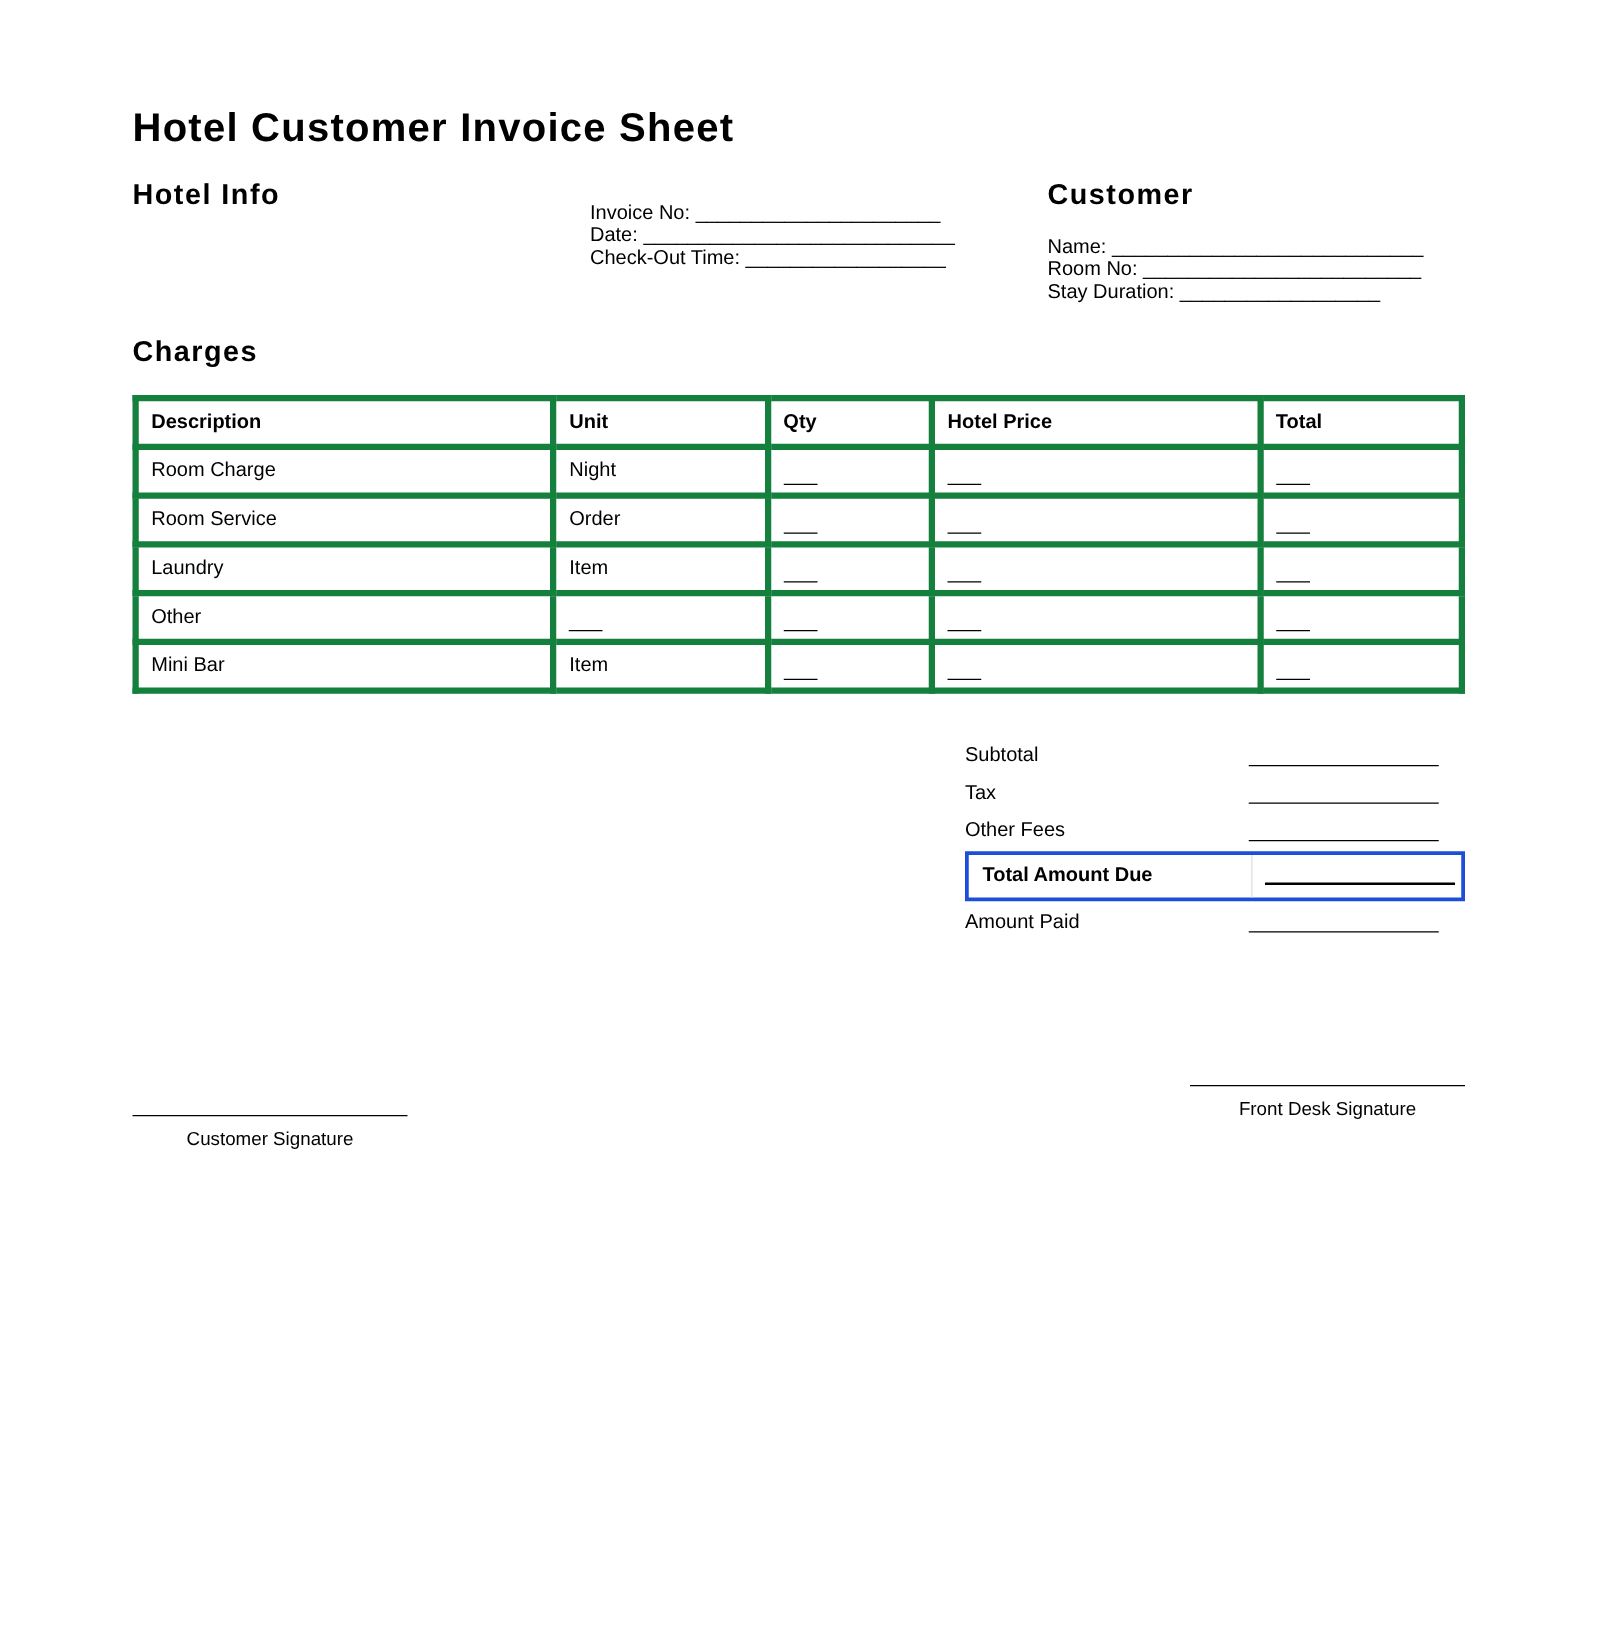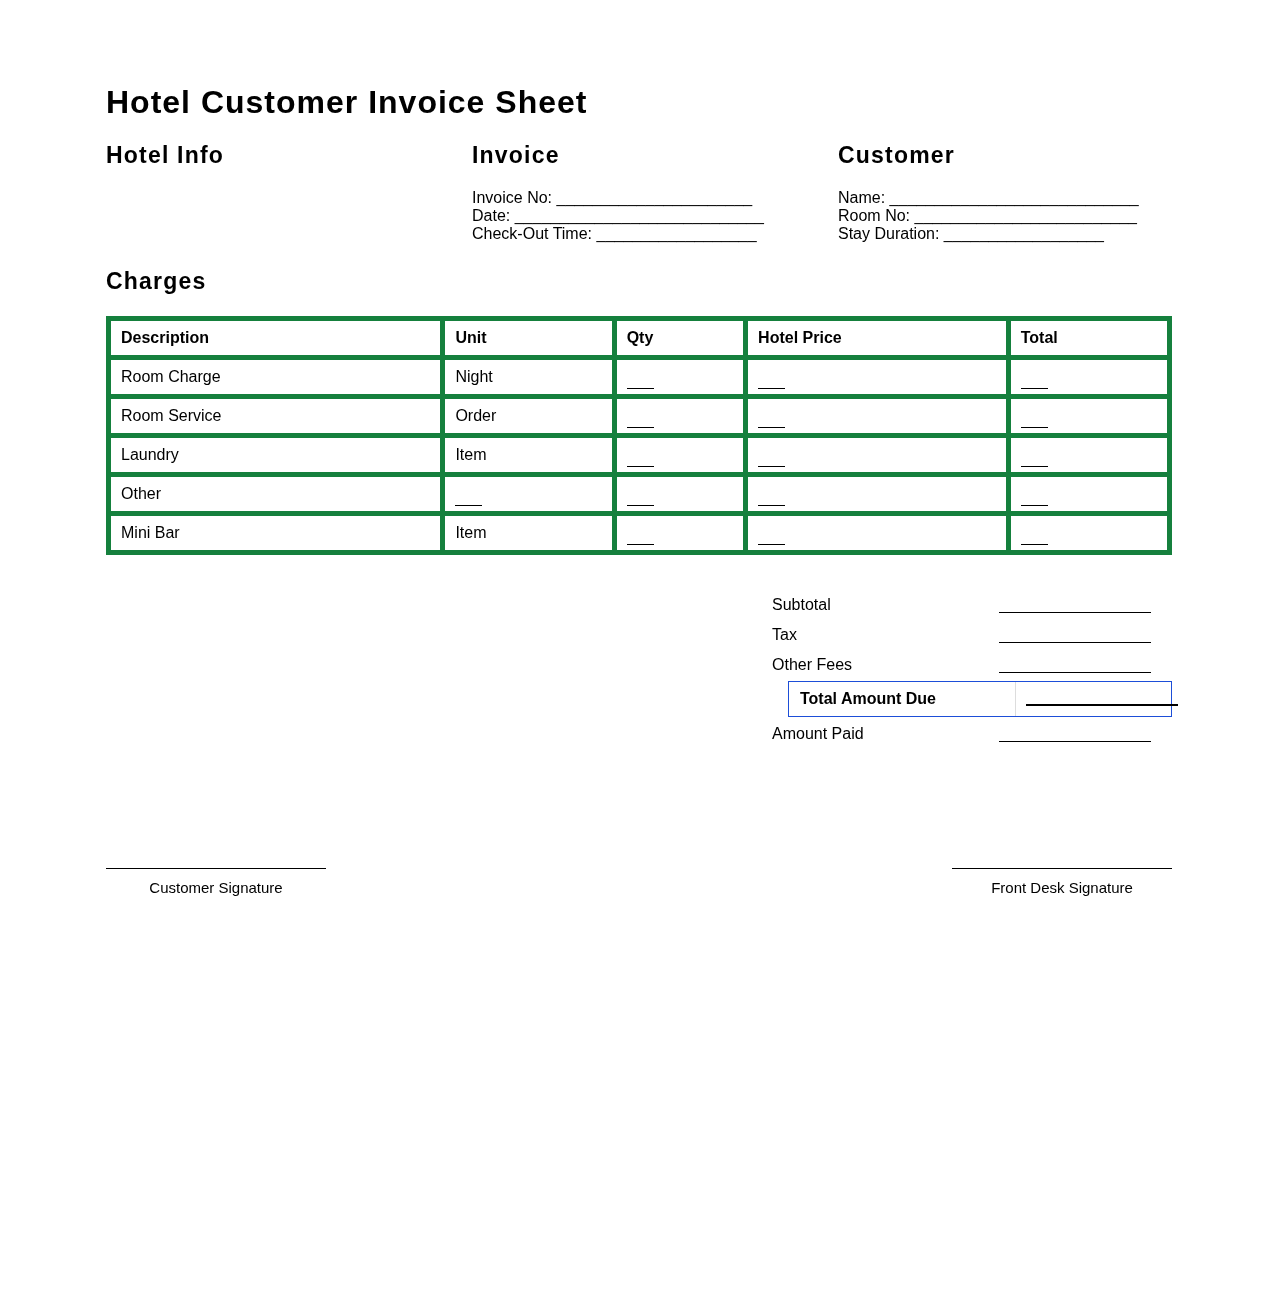--- a/index.html
+++ b/index.html
@@ -12,39 +12,38 @@
   .fields div { white-space:nowrap; }
   .charges-title { position:absolute; left:0; top:268px; margin:0; font-size:23px; font-weight:bold; letter-spacing:1.2px; }
   table.charges { position:absolute; left:0; top:316px; width:1066px; border-collapse:collapse; font-size:16px; }
   table.charges th, table.charges td { border:5px solid #15803d; height:34px; padding:0 10px; text-align:left; vertical-align:middle; }
   table.charges th { font-weight:bold; }
   .blank { display:inline-block; width:27px; border-bottom:1.5px solid #000; height:14px; vertical-align:middle; transform:translateY(4px); }
   .totals { position:absolute; left:666px; top:590px; width:400px; font-size:16px; }
   .trow { height:30px; position:relative; }
   .trow .lbl { position:absolute; left:0; top:6px; }
   .trow .line { position:absolute; left:227px; top:22px; width:152px; border-bottom:1px solid #000; }
-  .trow.due { height:34px; border:1px solid #1d4ed8; margin:1px 0 2px 16px; }
+  .trow.due { height:34px; border:3px solid #1d4ed8; margin:1px 0 2px 0; }
   .trow.due .lbl { left:11px; top:8px; font-weight:bold; }
   .trow.due .sep { position:absolute; left:226px; top:0; bottom:0; border-left:1px solid #dddddd; }
   .trow.due .line { left:237px; top:22px; width:152px; border-bottom:2px solid #000; }
   .sig { position:absolute; top:868px; width:220px; text-align:center; font-size:15px; }
   .sig .sigline { border-top:1px solid #000; height:0; margin-bottom:10px; }
 </style>
 </head>
 <body>
 
 <div class="page">
   <h1>Hotel Customer Invoice Sheet</h1>
 
   <div class="col" style="left:0;">
     <h2>Hotel Info</h2>
   </div>
 
   <div class="col" style="left:366px;">
-    <h2>Invoice</h2>
     <div class="fields">
       <div><span>Invoice No:</span> <span>______________________</span></div>
       <div><span>Date:</span> <span>____________________________</span></div>
       <div><span>Check-Out Time:</span> <span>__________________</span></div>
     </div>
   </div>
 
   <div class="col" style="left:732px;">
     <h2>Customer</h2>
     <div class="fields">
@@ -129,21 +128,21 @@
       <span class="lbl">Total Amount Due</span>
       <span class="sep"></span>
       <span class="line"></span>
     </div>
     <div class="trow">
       <span class="lbl">Amount Paid</span>
       <span class="line"></span>
     </div>
   </div>
 
-  <div class="sig" style="left:0;">
+  <div class="sig" style="left:0;margin-top:24px;">
     <div class="sigline"></div>
     <span>Customer Signature</span>
   </div>
   <div class="sig" style="left:846px;">
     <div class="sigline"></div>
     <span>Front Desk Signature</span>
   </div>
 </div>
 
 </body></html>

